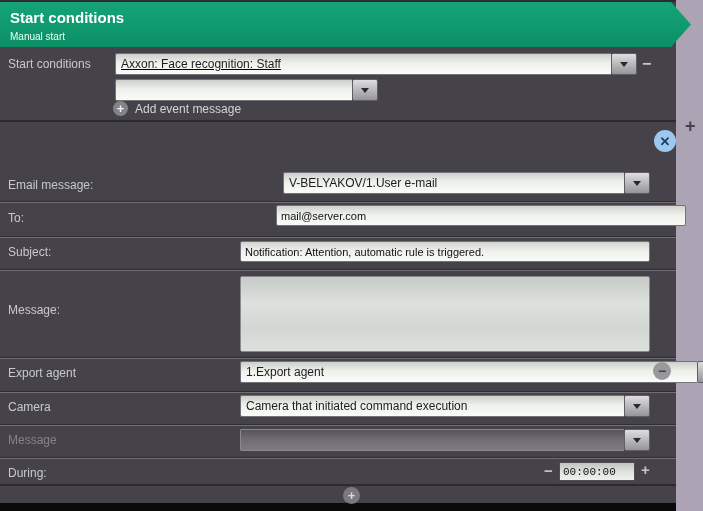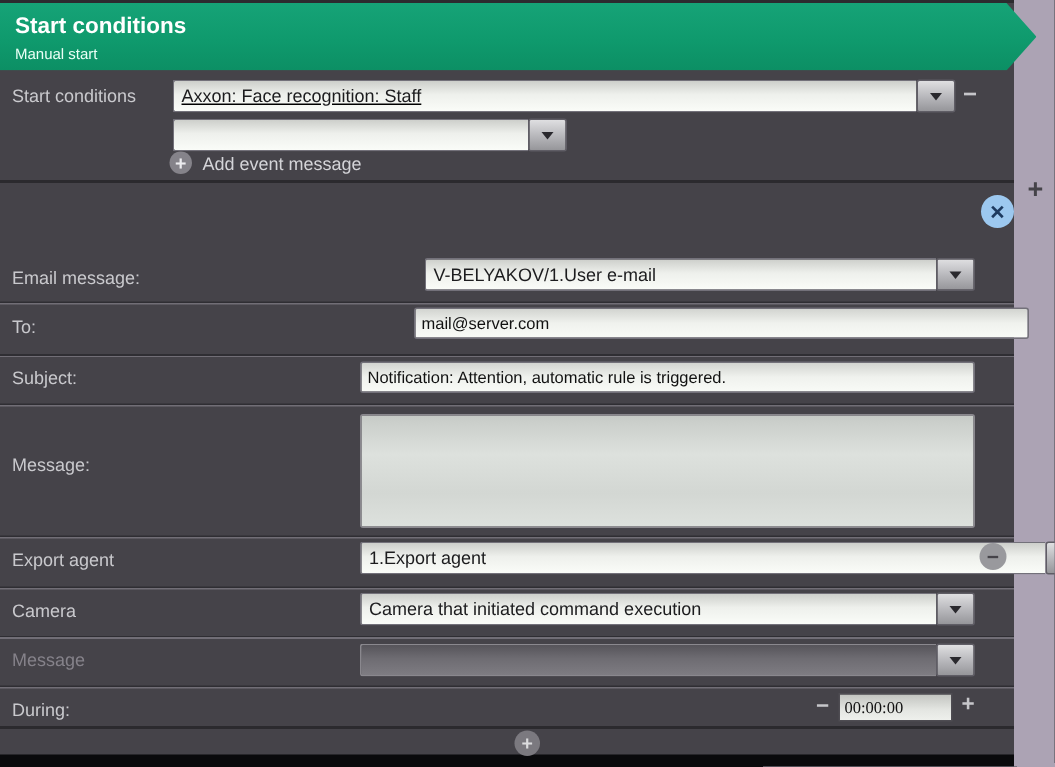--- a/index.html
+++ b/index.html
@@ -53,21 +53,21 @@
   }
   .message-ta {
     position:absolute; z-index:2; resize:none;
     background:linear-gradient(180deg,#c7cbc7 0%,#dde1dd 35%,#d3d7d3 70%,#dde1dd 100%);
     border:1px solid #8a888e; border-radius:2px; font-family:"Liberation Sans", sans-serif; font-size:12px;
   }
   .time-input {
     position:absolute; z-index:2; width:76px; height:19px;
     background:linear-gradient(180deg,#c2c4c0 0%,#e4e6e2 60%,#eef0ec 100%);
     border:1px solid #4e4c52; font-size:11px; color:#111; padding:0 3px;
-    font-family:Liberation Serif, serif;
+    font-family:Liberation Mono, monospace;
   }
 
   .sep { position:absolute; left:0; width:676px; height:2px; z-index:1;
          background:linear-gradient(#2f2e33 50%, #716e76 50%); }
   .sep.dark { background:#2b2a2e; }
 
   .circle-btn { position:absolute; z-index:4; border-radius:50%;
     display:flex; align-items:center; justify-content:center;
     font-weight:bold; cursor:pointer; line-height:1; }
   .add-filter-icon { left:113px; top:101px; width:15px; height:15px; background:#85838a; color:#ededf0; font-size:13px; }

